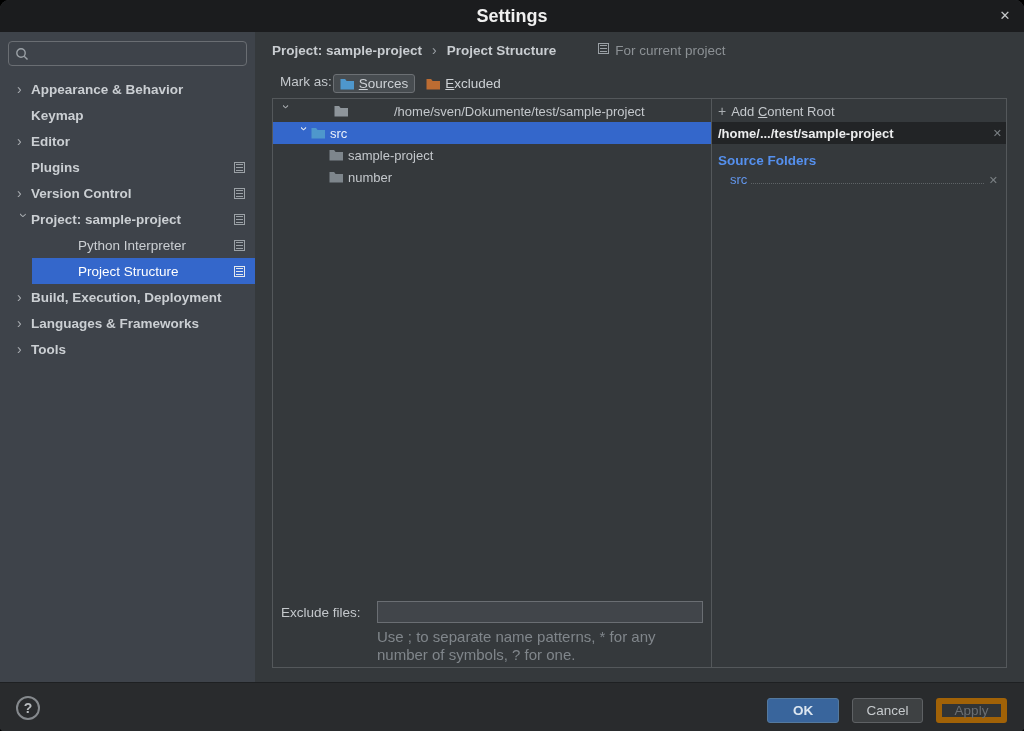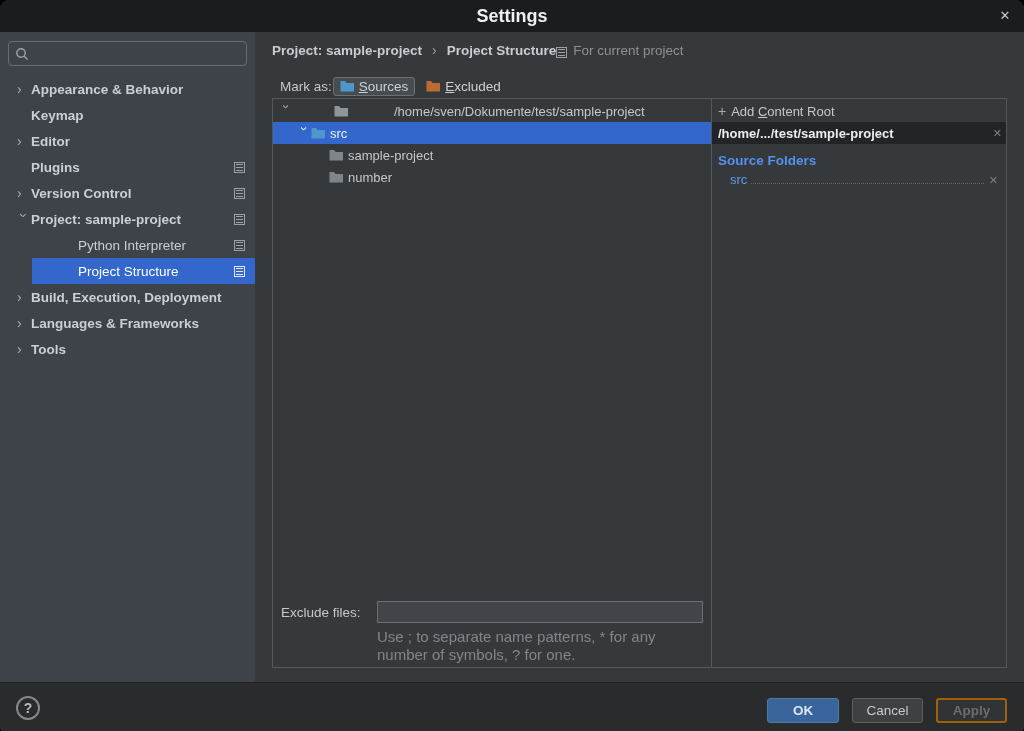--- a/index.html
+++ b/index.html
@@ -55,25 +55,25 @@
   .side-item.selected .pp-icon { border-color:#E3E8EE; }
   .side-item.selected .pp-icon::before { background:#E3E8EE; box-shadow:0 3px 0 #E3E8EE, 0 6px 0 #E3E8EE; }
   
   .main { position:absolute; left:255px; top:32px; right:0; bottom:49px; background:#35393C; }
   .breadcrumb {
     position:absolute; top:8px; left:17px; right:17px; height:20px;
     display:flex; align-items:center; font-size:13.5px; color:#C9CDD1;
   }
   .breadcrumb .bc-bold { font-weight:bold; }
   .breadcrumb .bc-sep { color:#9BA1A6; margin:0 10px; font-size:14px; }
-  .scope-note { display:flex; align-items:flex-end; color:#8C9195; font-weight:normal; }
+  .scope-note { display:flex; align-items:flex-start; margin-left:42px; color:#8C9195; font-weight:normal; }
   .scope-note .pp-icon { margin:0 6px 0 0; }
   .markas-row {
     position:absolute; top:42px; left:25px; height:24px;
-    display:flex; align-items:center; font-size:13.5px; color:#C4C8CC;
+    display:flex; align-items:flex-start; font-size:13.5px; color:#C4C8CC;
   }
   .chip { display:flex; align-items:center; margin-left:1px; padding:2px 7px; border-radius:3px; cursor:default; }
   .chip.selected { background:#474C50; border:1px solid #6C7074; padding:1px 6px; }
   .chip .flabel { margin-left:5px; color:#CDD1D5; }
   .u { text-decoration:underline; }
   
   .panels {
     position:absolute; top:66px; left:17px; width:735px; height:570px;
     border:1px solid #54585B; display:flex;
   }
@@ -123,21 +123,21 @@
     position:absolute; left:16px; top:13px; width:24px; height:24px; border-radius:50%;
     border:2px solid #85898D; color:#B9BDC0; font-size:14px; font-weight:bold;
     display:flex; align-items:center; justify-content:center; cursor:default;
   }
   .btn {
     position:absolute; top:15px; height:25px; border-radius:3px; font-size:13.5px;
     display:flex; align-items:center; justify-content:center; cursor:default; font-family:inherit;
   }
   .btn-ok { right:185px; width:72px; background:#39659C; border:1px solid #54799E; color:#DCE6F0; font-weight:bold; }
   .btn-cancel { right:101px; width:71px; background:#3E4143; border:1px solid #5E6164; color:#C6CACD; }
-  .btn-apply { right:17px; width:71px; background:#313436; border:2px solid #a16207; color:#6A6E72;font-weight:bold; }
+  .btn-apply { right:17px; width:71px; background:#313436; border:6px solid #a16207; color:#6A6E72; }
 </style>
 </head>
 <body>
 
 <div class="window">
 
   <div class="titlebar">
     <span class="title">Settings</span>
     <span class="win-close">✕</span>
   </div>

